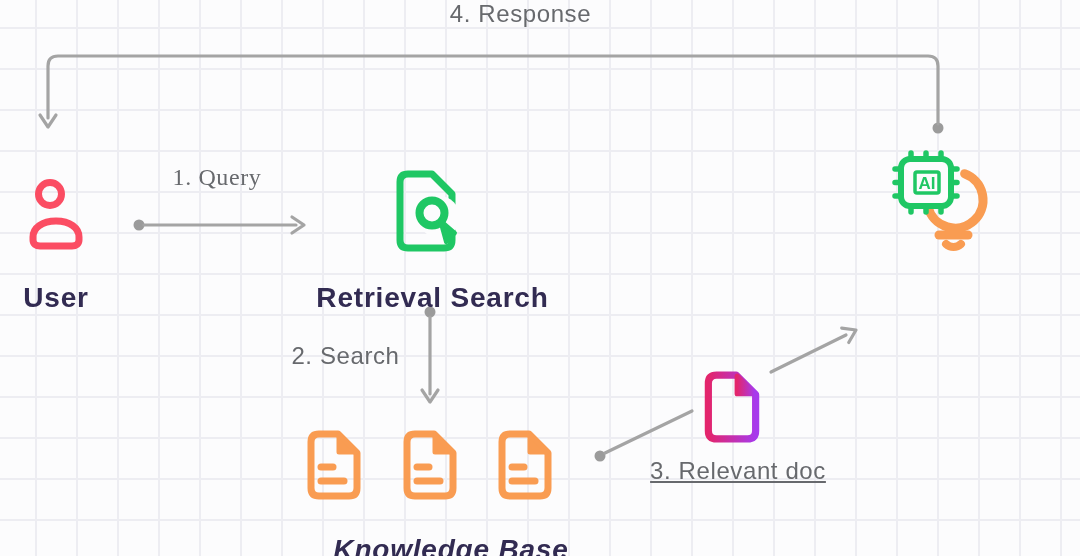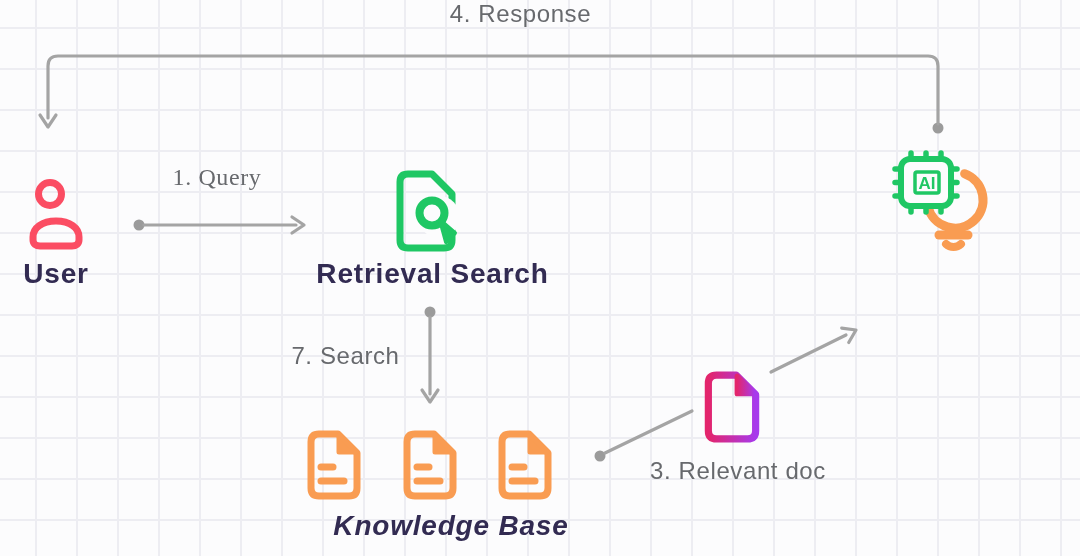--- a/index.html
+++ b/index.html
@@ -21,20 +21,21 @@
   .connectors{position:absolute;left:0;top:0;z-index:1;}
   .connectors path{fill:none;stroke:var(--connector-gray,#a4a4a4);stroke-width:3.2;stroke-linecap:round;stroke-linejoin:round;}
   .connectors circle{fill:#9b9b9b;stroke:none;}
   .icon{position:absolute;z-index:2;}
   .label{
     position:absolute;z-index:3;
     text-align:center;
     color:var(--label-navy,#322b52);
     font-weight:bold;font-size:28px;letter-spacing:0.8px;
     white-space:nowrap;
+    margin-top:24px;
   }
   .step{
     position:absolute;z-index:3;
     text-align:center;
     color:var(--step-text-gray,#67696d);
     font-weight:400;font-size:24px;letter-spacing:0.6px;
     white-space:nowrap;line-height:31px;
   }
   
   .st-pink{stroke:var(--user-pink,#fb4d63);fill:none;}
@@ -91,21 +92,21 @@
   <div class="icon" style="left:394px;top:168px;">
     <svg width="68" height="88" viewBox="0 0 68 88">
       <path class="st-green" stroke-width="7" stroke-linejoin="round" d="M14,6 H38 L58,26 V72 Q58,80 50,80 H14 Q6,80 6,72 V14 Q6,6 14,6 Z"></path>
       <circle class="bg-fill" cx="45" cy="49" r="21"></circle>
       <circle class="st-green" cx="38" cy="45" r="12.5" stroke-width="8"></circle>
       <path class="fl-green" stroke-width="4" stroke-linejoin="round" d="M46,52 L61,65 L52,74 Z" style="stroke:var(--green,#1fc764);"></path>
     </svg>
   </div>
   <div class="label" style="left:305px;top:258px;width:255px;">Retrieval Search</div>
 
-  <div class="step" style="left:278px;top:340px;width:135px;">7. Search</div>
+  <div class="step" style="left:278px;top:340px;width:135px;">2. Search</div>
 
   <div class="icon" style="left:306px;top:429px;">
     <svg width="56" height="72" viewBox="0 0 56 72">
       <path class="st-orange" stroke-width="7" stroke-linejoin="round" d="M13,5 H32 L51,24 V59 Q51,67 43,67 H13 Q5,67 5,59 V13 Q5,5 13,5 Z"></path>
       <path class="fl-orange" stroke-width="5" stroke-linejoin="round" d="M33,6 L50,23 L33,23 Z"></path>
       <path class="st-orange" stroke-width="7" stroke-linecap="round" d="M15,38 H27"></path>
       <path class="st-orange" stroke-width="7" stroke-linecap="round" d="M15,52 H38"></path>
     </svg>
   </div>
   <div class="icon" style="left:402px;top:429px;">
@@ -133,21 +134,21 @@
           <stop offset="0" style="stop-color:var(--doc-gradient-start,#E3256C);"></stop>
           <stop offset="1" style="stop-color:var(--doc-gradient-end,#A73AEC);"></stop>
         </linearGradient>
       </defs>
       <path stroke="url(#pgrad)" fill="none" stroke-width="7" stroke-linejoin="round" d="M13,5 H32 L51,24 V59 Q51,67 43,67 H13 Q5,67 5,59 V13 Q5,5 13,5 Z"></path>
       <path fill="url(#pgrad)" stroke="url(#pgrad)" stroke-width="5" stroke-linejoin="round" d="M33,6 L50,23 L33,23 Z"></path>
       <path stroke="url(#pgrad)" fill="none" stroke-width="7" stroke-linecap="round" d="M15,38 H33"></path>
       <path stroke="url(#pgrad)" fill="none" stroke-width="7" stroke-linecap="round" d="M15,52 H36"></path>
     </svg>
   </div>
-  <div class="step" style="left:628px;top:455px;width:220px;">
+  <div class="step" style="left:628px;top:455px;width:220px;text-decoration:underline;">
     <div>3. Relevant doc</div>
   </div>
 
   <div class="icon" style="left:890px;top:146px;">
     <svg width="110" height="112" viewBox="0 0 110 112">
 
       <g>
         <path class="st-orange" stroke-width="9" stroke-linecap="round" d="M74.6,27.7 A28,28 0 1 1 38,61.2"></path>
         <path class="st-orange" stroke-width="9" stroke-linecap="round" d="M49,89 H78"></path>
         <path class="st-orange" stroke-width="8" stroke-linecap="round" d="M56,98 A11,11 0 0 0 71,98"></path>

